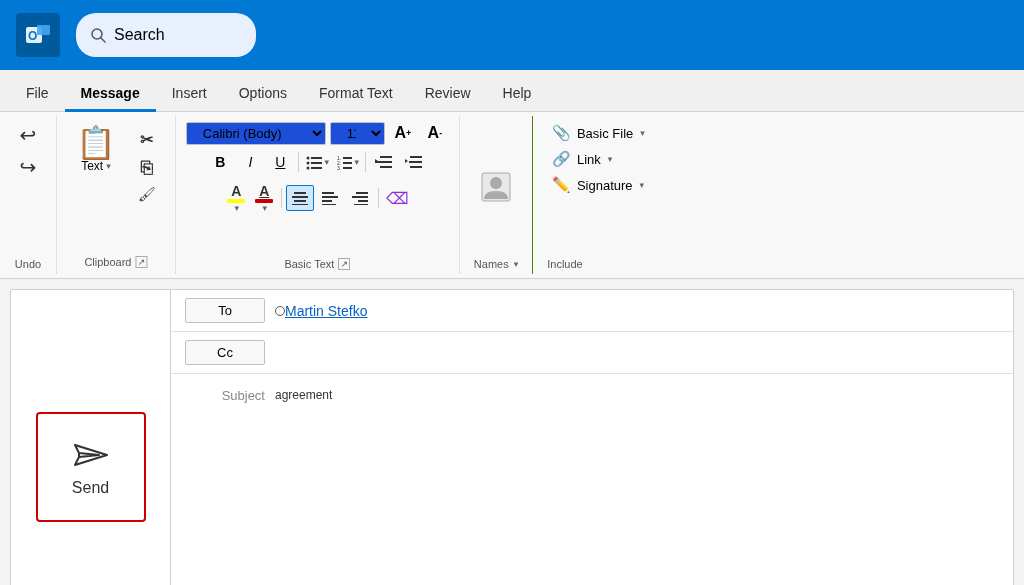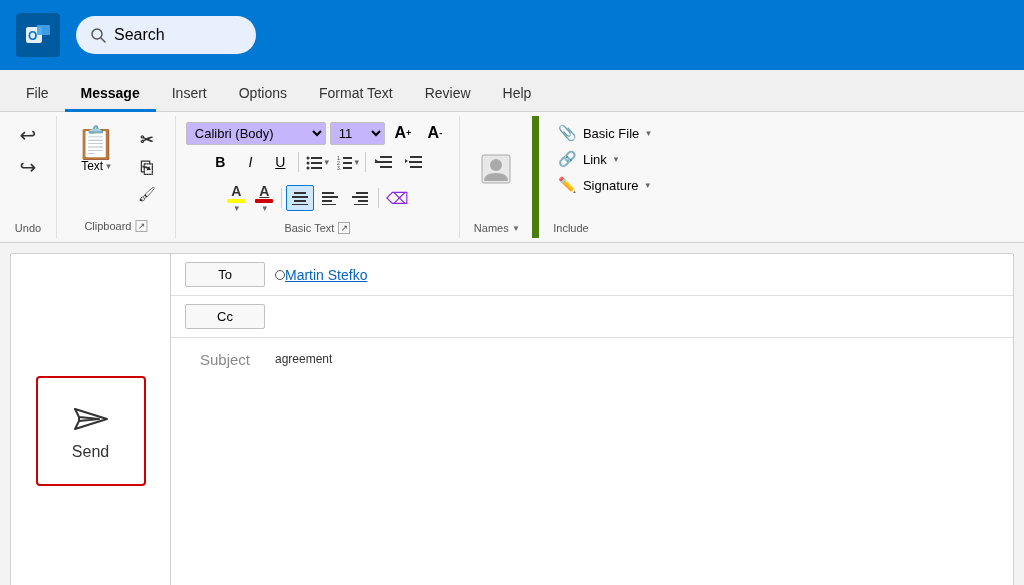--- a/index.html
+++ b/index.html
@@ -26,21 +26,21 @@
     #title-text {
       color: white;
       font-size: 18px;
       font-weight: 400;
       flex: 1;
     }
     #search-box {
       background: #e8f0fe;
       border-radius: 20px;
       width: 180px;
-      height: 38px;
+      height: 44px;
       display: flex;
       align-items: center;
       padding: 0 14px;
       gap: 8px;
     }
 
     
     #ribbon-tabs {
       background: #f0f0f0;
       height: 42px;
@@ -131,23 +131,23 @@
       border-radius: 3px;
       border: 1px solid transparent;
     }
     .paste-icon { font-size: 32px; line-height: 1; }
     .paste-label { font-size: 12px; display: flex; align-items: center; gap: 2px; }
 
     
     #font-group .ribbon-row { margin-bottom: 2px; }
     select.font-select, select.size-select {
       border: 1px solid #c0c0c0;
-      background: #c4b5fd;
+      background: #1d4ed8;
       border-radius: 2px;
-      padding: 2px 4px;
+      padding: 2px 12px;
       font-size: 13px;
       cursor: pointer;
     }
     select.font-select { width: 140px; }
     select.size-select { width: 55px; }
 
     .format-btn {
       width: 28px;
       height: 26px;
       display: flex;
@@ -283,22 +283,22 @@
     }
     .recipient-name {
       color: #0563c1;
       text-decoration: underline;
       cursor: pointer;
     }
     .subject-label {
       width: 80px;
       min-width: 80px;
       margin: 6px 10px 6px 14px;
-      text-align: center;
-      font-size: 15px;
+      text-align: right;
+      font-size: 13px;
       color: #888;
     }
     .subject-value {
       font-size: 12px;
       color: #333;
     }
   </style>
 </head>
 <body>
 
@@ -460,27 +460,27 @@
         <svg width="16" height="14" viewBox="0 0 16 14">
             <rect x="4" y="1" width="12" height="2" fill="#333"></rect>
             <rect x="0" y="5" width="16" height="2" fill="#333"></rect>
             <rect x="6" y="9" width="10" height="2" fill="#333"></rect>
             <rect x="2" y="13" width="14" height="1" fill="#333"></rect>
           </svg>
       </div>
       <div style="width:1px;background:#ccc;height:20px;margin:0 2px;"></div>
       <div class="format-btn" style="color:#8a2be2;font-size:16px;">⌫</div>
     </div>
-    <div class="ribbon-group-label" style="display:flex;align-items:center;gap:4px;">
+    <div class="ribbon-group-label" style="display:flex;align-items:center;gap:4px;margin-top:36px;">
       <span>Basic Text</span>
       <span style="border:1px solid #aaa;width:12px;height:12px;display:inline-flex;align-items:center;justify-content:center;font-size:9px;cursor:pointer;">↗</span>
     </div>
   </div>
 
-  <div id="names-group" style="border-right:7px solid #4d7c0f;">
+  <div id="names-group" style="border-right:1px solid #4d7c0f;">
     <div style="flex:1;display:flex;flex-direction:column;align-items:center;justify-content:center;cursor:pointer;">
       <svg width="36" height="36" viewBox="0 0 36 36">
         <rect x="4" y="4" width="28" height="28" rx="2" fill="#e8e8e8" stroke="#aaa" stroke-width="1"></rect>
         <circle cx="18" cy="14" r="6" fill="#aaa"></circle>
         <path d="M6 30 Q6 22 18 22 Q30 22 30 30" fill="#aaa"></path>
       </svg>
     </div>
     <div class="ribbon-group-label">
       <span>Names</span>
       <span class="dropdown-arrow">▾</span>

